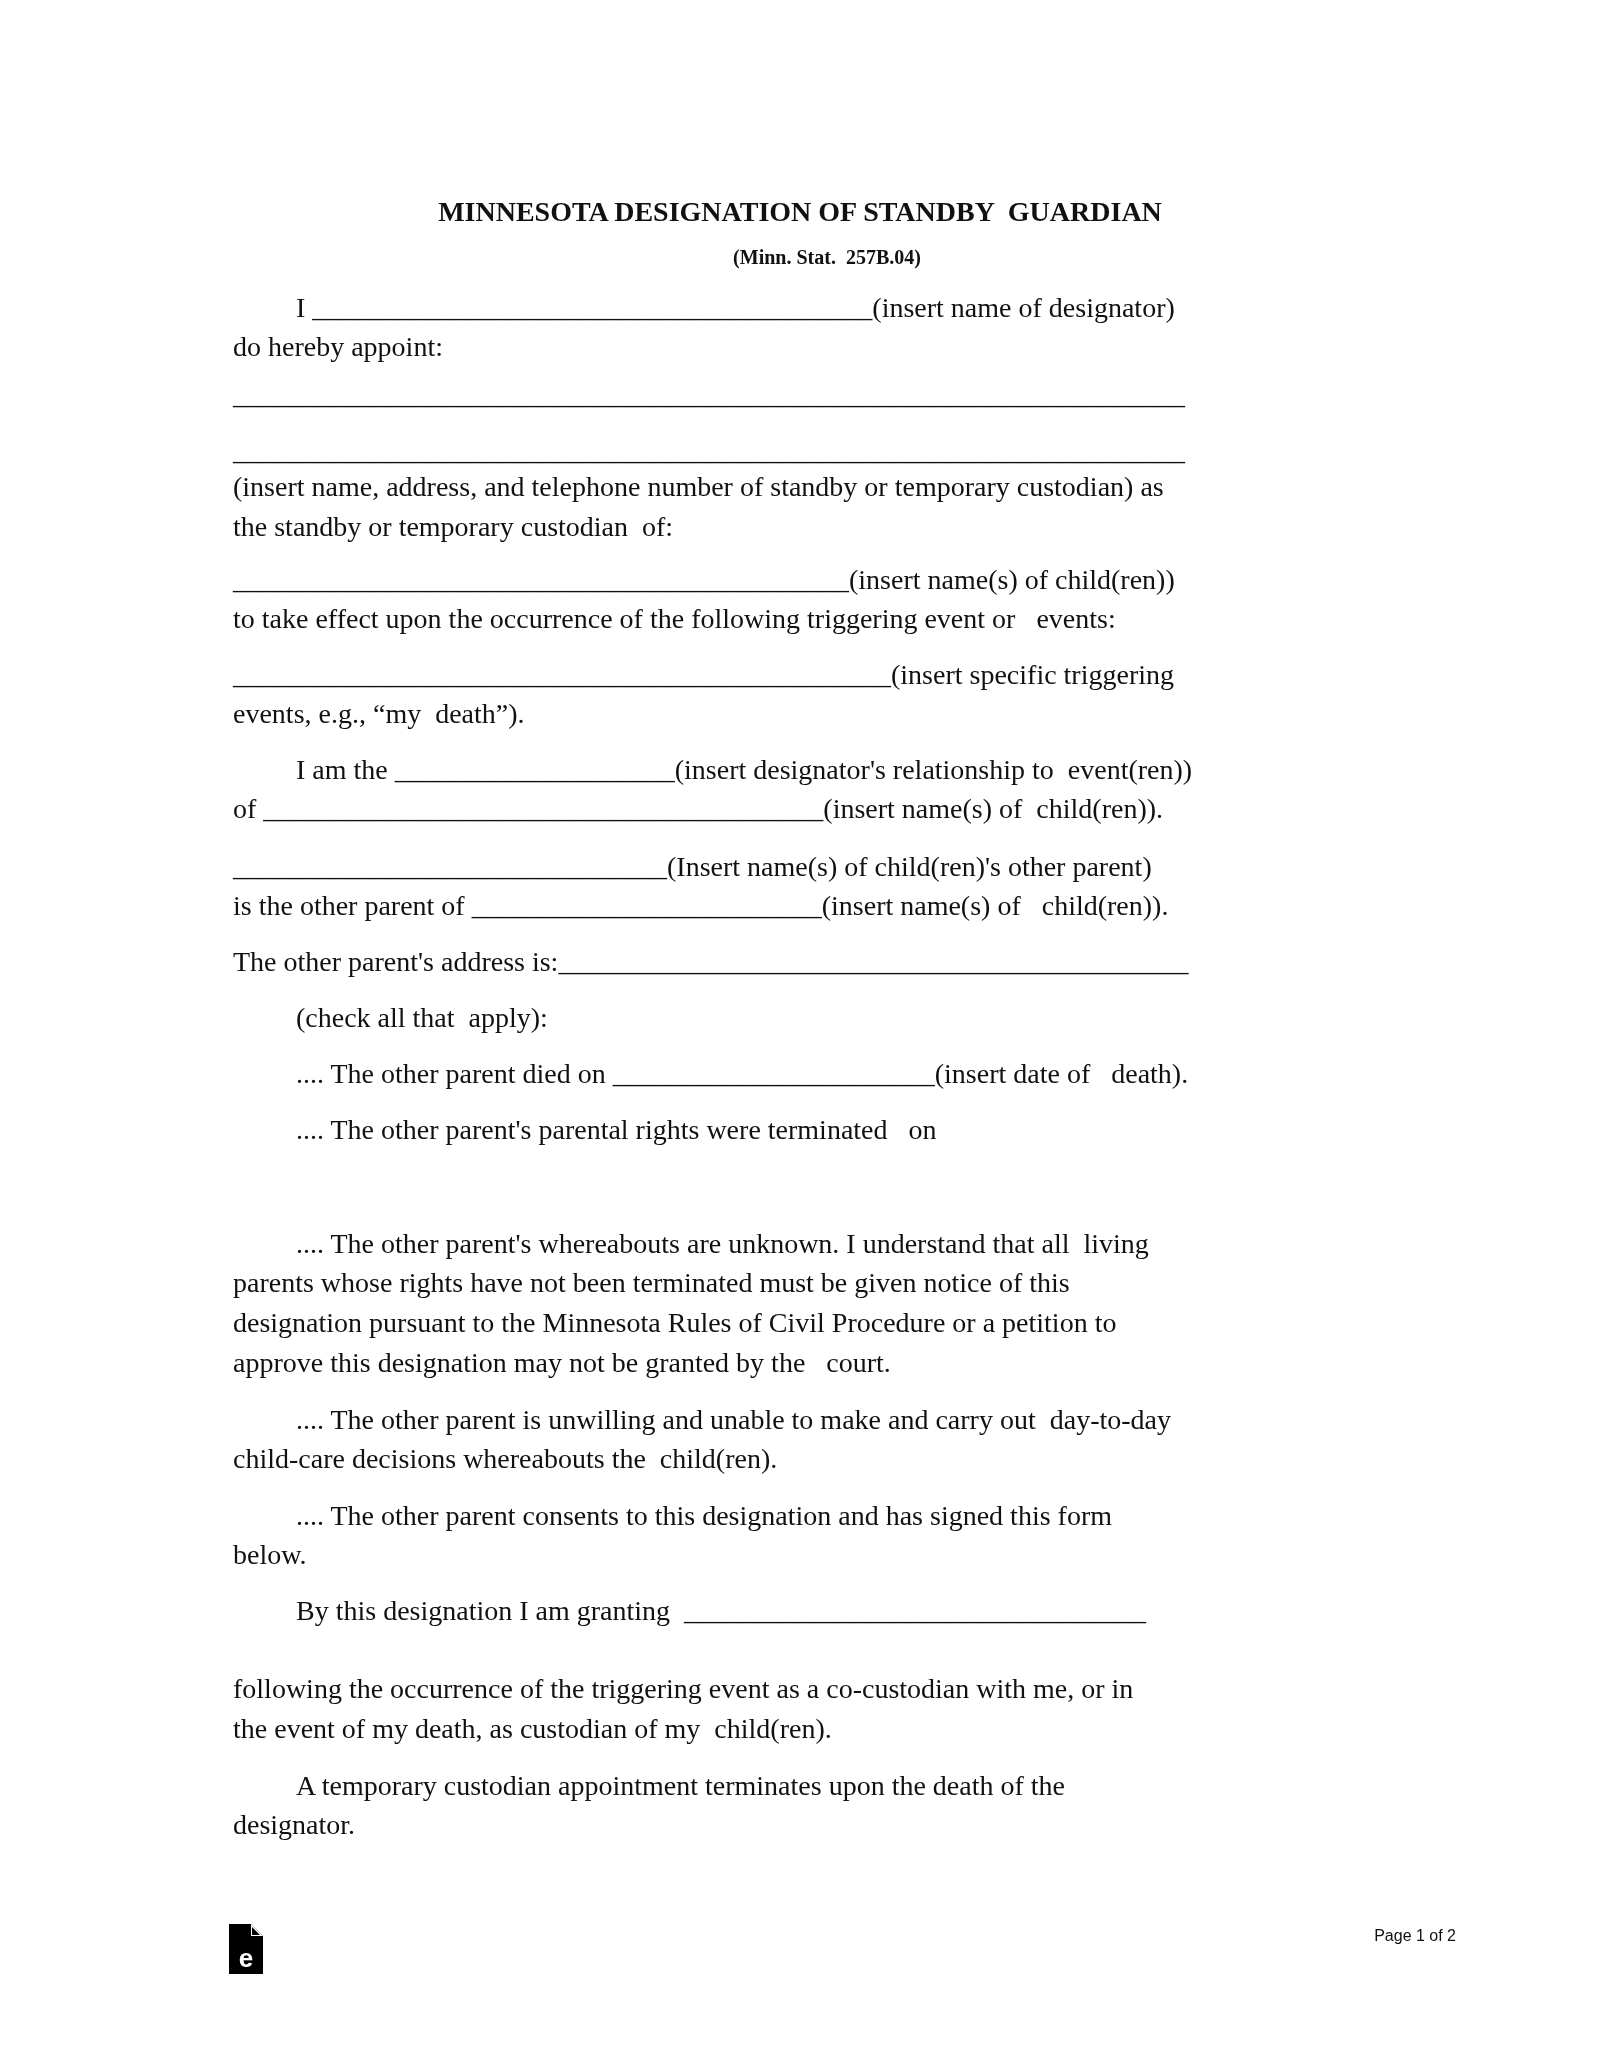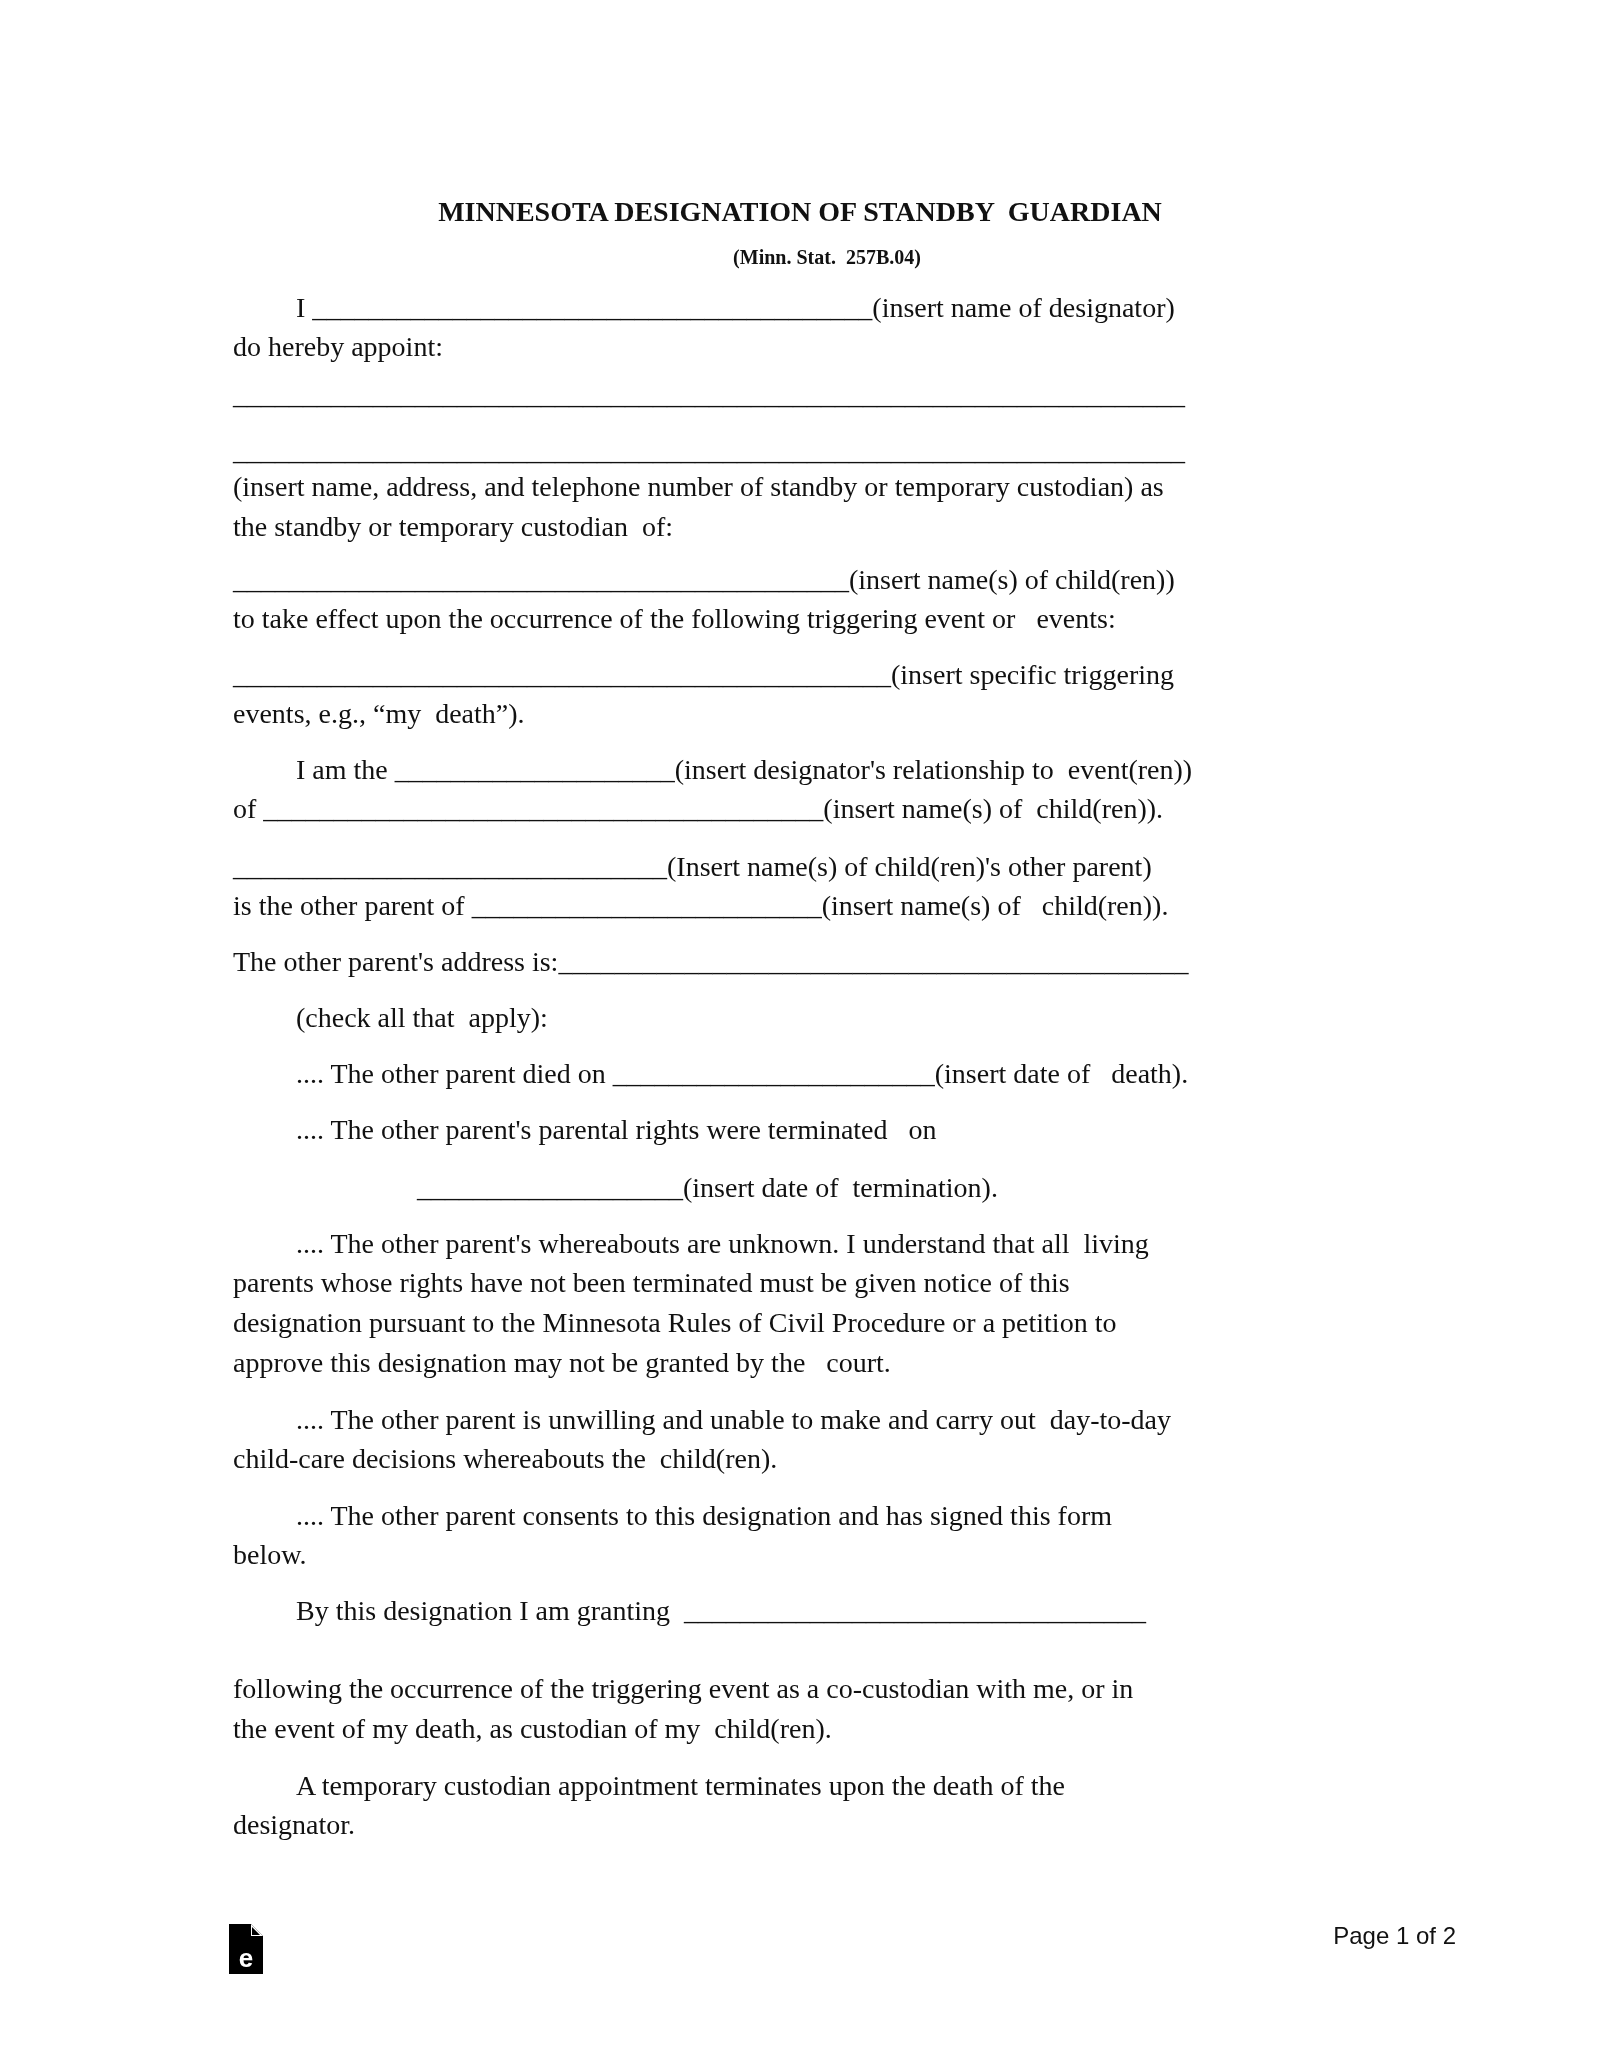--- a/index.html
+++ b/index.html
@@ -23,21 +23,21 @@
   .subtitle {
     position: absolute; left: 0; width: 1600px; text-align: center;
     font-family: "Liberation Serif", "DejaVu Serif", serif;
     font-weight: bold; font-size: 20px; line-height: 24px; color: #111;
     white-space: pre;
     margin-left: 27px;
   }
   .footer-page {
     position: absolute; left: 1316px; top: 1922px; width: 140px; text-align: right;
     font-family: "Liberation Sans", "DejaVu Sans", sans-serif;
-    font-size: 24px; line-height: 28px; color: #111;
+    font-size: 16px; line-height: 28px; color: #111;
   }
   .logo { position: absolute; left: 229px; top: 1924px; width: 34px; height: 50px; }
 </style>
 </head>
 <body>
 
 <div class="page">
 
   <div class="title" style="top:196px;">MINNESOTA DESIGNATION OF STANDBY  GUARDIAN</div>
   <div class="subtitle" style="top:245px;">(Minn. Stat.  257B.04)</div>
@@ -57,21 +57,20 @@
   <div class="ln" style="left:296px; top:754px;">I am the ____________________(insert designator's relationship to  event(ren))</div>
   <div class="ln" style="left:233px; top:793px;">of ________________________________________(insert name(s) of  child(ren)).</div>
 
   <div class="ln" style="left:233px; top:851px;">_______________________________(Insert name(s) of child(ren)'s other parent)</div>
   <div class="ln" style="left:233px; top:890px;">is the other parent of _________________________(insert name(s) of   child(ren)).</div>
   <div class="ln" style="left:233px; top:946px;">The other parent's address is:_____________________________________________</div>
 
   <div class="ln" style="left:296px; top:1002px;">(check all that  apply):</div>
   <div class="ln" style="left:296px; top:1058px;">.... The other parent died on _______________________(insert date of   death).</div>
   <div class="ln" style="left:296px; top:1114px;">.... The other parent's parental rights were terminated   on</div>
-  <div class="ln" style="left:417px; top:1172px;">___________________(insert date of  termination).</div>
 
   <div class="ln" style="left:296px; top:1228px;">.... The other parent's whereabouts are unknown. I understand that all  living</div>
   <div class="ln" style="left:233px; top:1267px;">parents whose rights have not been terminated must be given notice of this</div>
   <div class="ln" style="left:233px; top:1307px;">designation pursuant to the Minnesota Rules of Civil Procedure or a petition to</div>
   <div class="ln" style="left:233px; top:1347px;">approve this designation may not be granted by the   court.</div>
 
   <div class="ln" style="left:296px; top:1404px;">.... The other parent is unwilling and unable to make and carry out  day-to-day</div>
   <div class="ln" style="left:233px; top:1443px;">child-care decisions whereabouts the  child(ren).</div>
 
   <div class="ln" style="left:296px; top:1500px;">.... The other parent consents to this designation and has signed this form</div>

